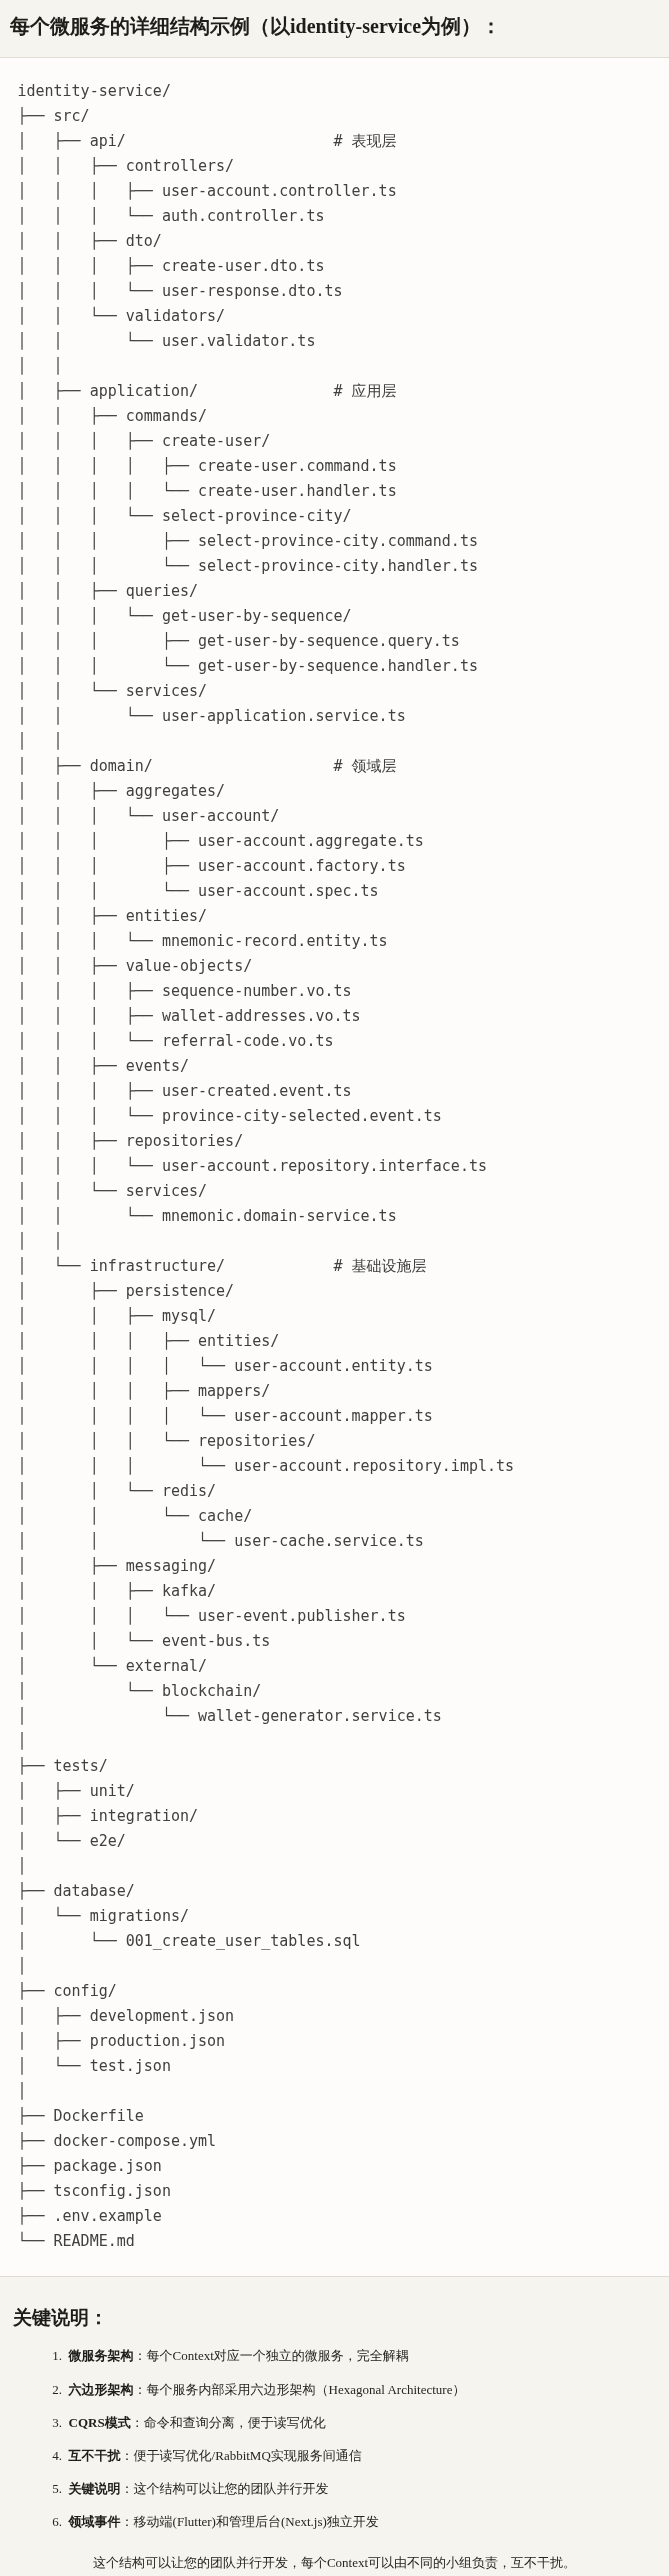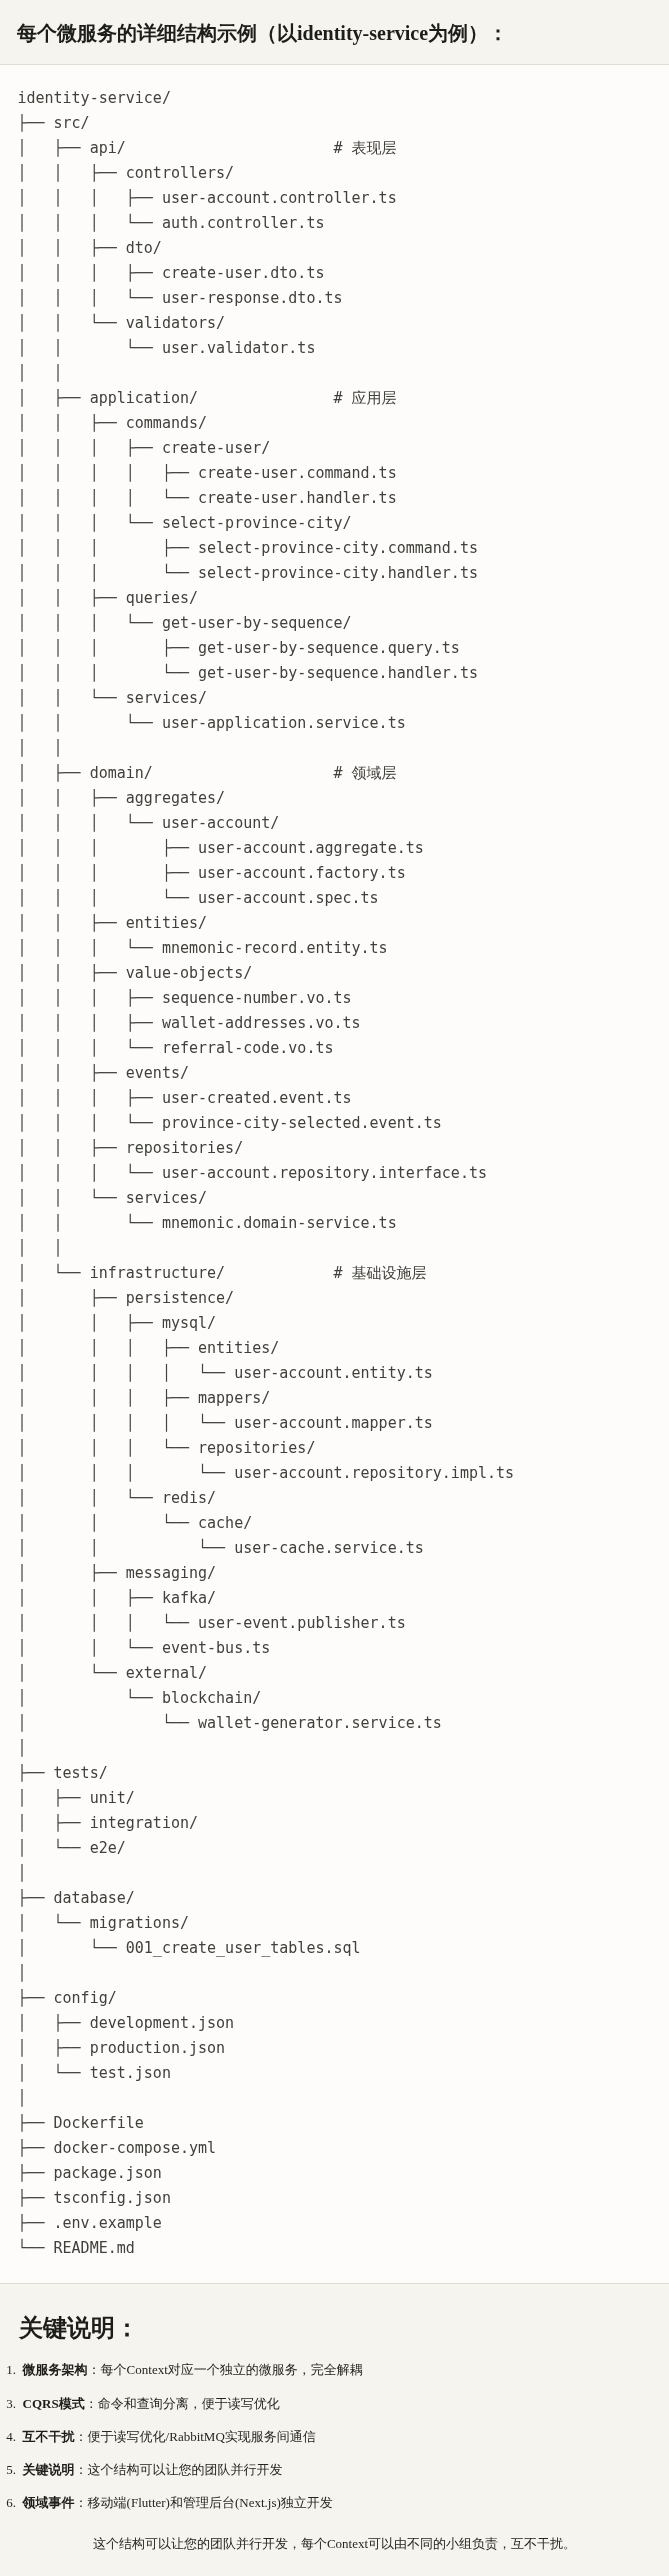--- a/index.html
+++ b/index.html
@@ -6,21 +6,21 @@
   body {
     width: 669px;
     min-height: 2576px;
     background: var(--page-bg, #F6F4EE);
     color: var(--body-text, #262620);
     font-family: "Liberation Serif", "DejaVu Serif", serif;
     box-sizing: border-box;
     padding-bottom: 34px;
   }
   .page-title {
-    margin: 12px;
+    margin: 5px;
     padding: 7.5px 5px 0 5px;
     font-size: 20px;
     line-height: 1.35;
     font-weight: 700;
     color: var(--heading-text, #1D1D1A);
   }
   .code-block {
     margin-top: 17px;
     background: var(--code-bg, #FDFCFA);
     border-top: 0.6px solid var(--code-border, #DFDCD4);
@@ -33,36 +33,37 @@
   .code-block pre {
     margin: 8px;
     font-family: "DejaVu Sans Mono", "Liberation Mono", monospace;
     font-size: 15px;
     line-height: 25px;
     color: var(--code-text, #40403C);
     white-space: pre;
   }
   .notes-section { margin-top: 27.5px; }
   .notes-heading {
-    margin: 0 0 0 19px;
-    font-size: 24px;
+    margin: 0 0 0 13px;
+    font-size: 19px;
     line-height: 1.4;
     font-weight: 700;
     color: var(--heading-text, #1D1D1A);
   }
   .notes-list {
     list-style: none;
     margin: 16.3px 0 0 0;
     padding: 0;
   }
   .notes-list li {
     font-size: 13px;
     line-height: 1.4;
     margin: 0 0 15px 0;
     color: var(--body-text, #262620);
+    padding-left: 46px;
   }
   .notes-list .num {
     display: inline-block;
     min-width: 16.3px;
     margin-left: 6.3px;
   }
   .notes-list .label { font-weight: 700; color: var(--heading-text, #1D1D1A); }
   .closing-paragraph {
     margin: 22.5px 0 0 0;
     font-size: 13px;
@@ -166,20 +167,21 @@
 ├── tsconfig.json
 ├── .env.example
 └── README.md</pre>
   </div>
 
   <div class="notes-section">
     <h2 class="notes-heading">关键说明：</h2>
 
     <ol class="notes-list" id="notes-list">
         <li><span class="num">1.</span><span class="label">微服务架构</span><span class="sep">：</span><span class="txt">每个Context对应一个独立的微服务，完全解耦</span></li>
+        <li><span class="num">2.</span><span class="label">六边形架构</span><span class="sep">：</span><span class="txt">每个服务内部采用六边形架构（Hexagonal Architecture）</span></li>
         <li><span class="num">3.</span><span class="label">CQRS模式</span><span class="sep">：</span><span class="txt">命令和查询分离，便于读写优化</span></li>
         <li><span class="num">4.</span><span class="label">互不干扰</span><span class="sep">：</span><span class="txt">便于读写优化/RabbitMQ实现服务间通信</span></li>
         <li><span class="num">5.</span><span class="label">关键说明</span><span class="sep">：</span><span class="txt">这个结构可以让您的团队并行开发</span></li>
         <li><span class="num">6.</span><span class="label">领域事件</span><span class="sep">：</span><span class="txt">移动端(Flutter)和管理后台(Next.js)独立开发</span></li>
       </ol>
 
     <p class="closing-paragraph">这个结构可以让您的团队并行开发，每个Context可以由不同的小组负责，互不干扰。</p>
   </div>
 
 </div>

